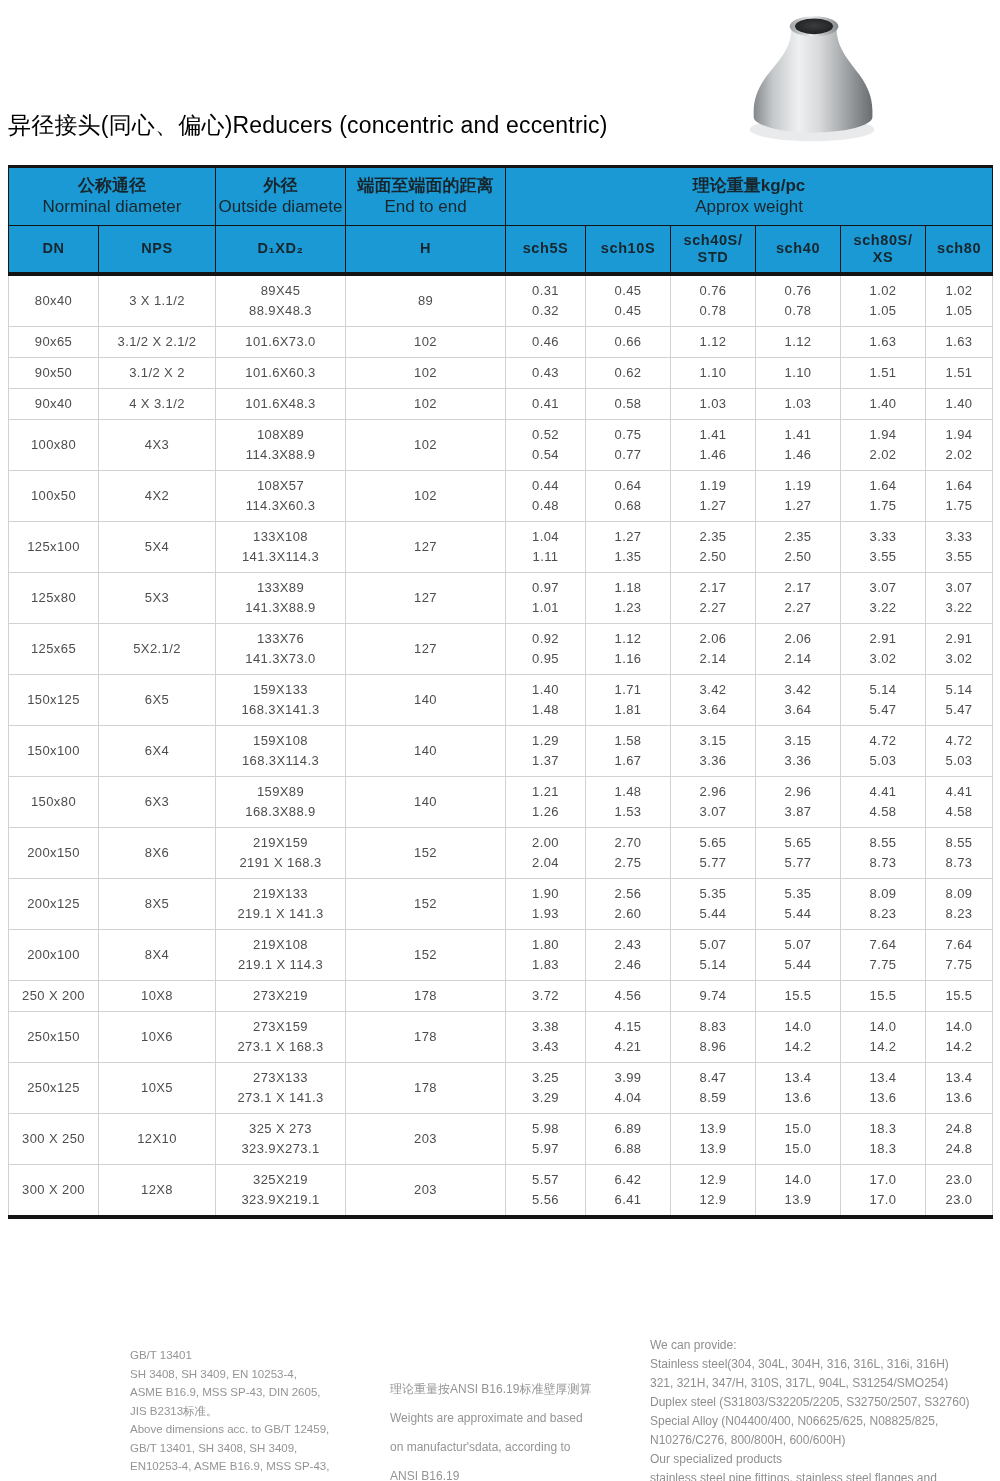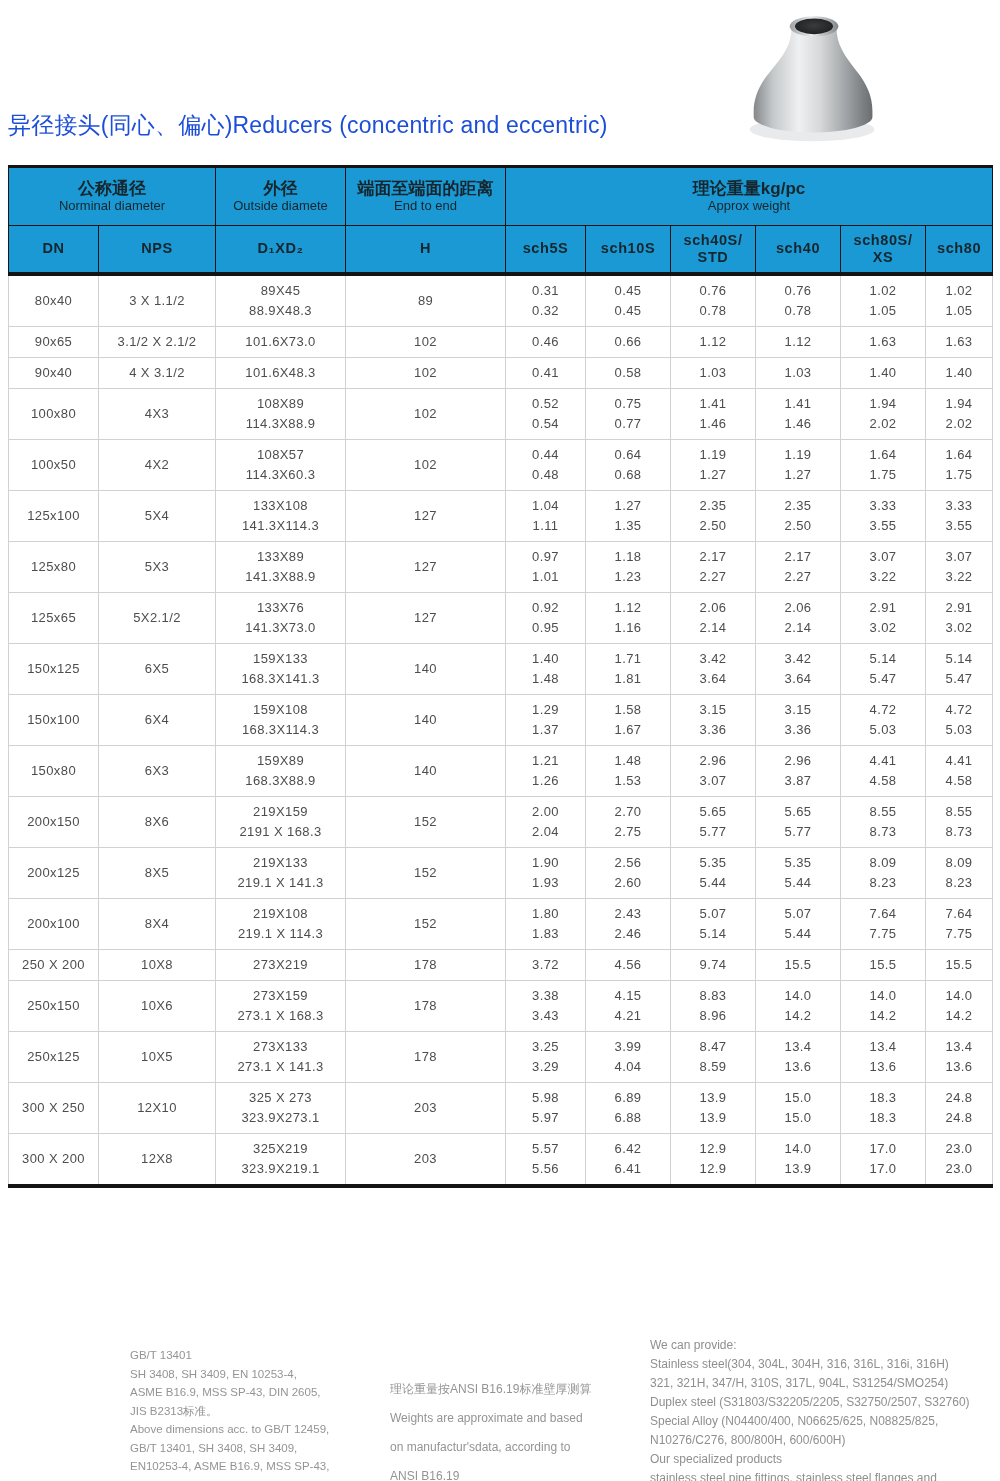--- a/index.html
+++ b/index.html
@@ -4,38 +4,38 @@
 <style>
   * { margin:0; padding:0; box-sizing:border-box; }
   html,body { background:#ffffff; }
   body {
     width:1000px; height:1481px; position:relative;
     font-family:"Liberation Sans","DejaVu Sans",sans-serif;
     color:#333;
   }
   .page-title {
     position:absolute; left:8px; top:110px;
-    font-size:23px; color:#1d4ed8; letter-spacing:0.2px;
+    font-size:23px; color:#000000; letter-spacing:0.2px;
     white-space:nowrap;
   }
   .product-img { position:absolute; left:742px; top:2px; width:146px; height:148px; }
 
   table.spec {
     position:absolute; left:8px; top:165px; width:984px;
     border-collapse:collapse; table-layout:fixed;
     border-top:3px solid #141414; border-bottom:4px solid #141414;padding-left:29px;
   }
   thead th {
     background:#1a99d5; border:1px solid #141414;
     color:#16262c; font-weight:600; text-align:center; vertical-align:middle;
   }
   thead tr.grp th { height:59px; }
   thead tr.sub th { height:48px; font-size:14.5px; letter-spacing:0.6px; border-bottom:4px solid #141414; white-space:pre-line; line-height:1.15; }
   .hd-zh { font-size:17px; line-height:1.15; }
-  .hd-en { font-size:13px; font-weight:400; line-height:1.25;text-align:center; }
+  .hd-en { font-size:17px; font-weight:400; line-height:1.25;text-align:center; }
   tbody td {
     border:1px solid #d2d2d2; text-align:center; vertical-align:middle;
     font-size:13px; color:#4d4d4d; letter-spacing:0.4px;
     line-height:20px; padding:5px 2px; white-space:pre-line;
   }
   .footer-col { position:absolute; color:#949494; }
   .footer-left  { left:130px; top:1346px; width:260px; font-size:11.5px; line-height:18.5px; }
   .footer-mid   { left:390px; top:1375px; width:240px; font-size:12px;  line-height:29px; }
   .footer-right { left:650px; top:1336px; width:345px; font-size:12px;  line-height:19px; color:#8f8f8f; }
 </style>
@@ -147,20 +147,32 @@
         <td>101.6X73.0</td>
         <td>102</td>
         <td>0.46</td>
         <td>0.66</td>
         <td>1.12</td>
         <td>1.12</td>
         <td>1.63</td>
         <td>1.63</td>
       </tr>
       <tr>
+        <td>90x50</td>
+        <td>3.1/2 X 2</td>
+        <td>101.6X60.3</td>
+        <td>102</td>
+        <td>0.43</td>
+        <td>0.62</td>
+        <td>1.10</td>
+        <td>1.10</td>
+        <td>1.51</td>
+        <td>1.51</td>
+      </tr>
+      <tr>
         <td>90x40</td>
         <td>4 X 3.1/2</td>
         <td>101.6X48.3</td>
         <td>102</td>
         <td>0.41</td>
         <td>0.58</td>
         <td>1.03</td>
         <td>1.03</td>
         <td>1.40</td>
         <td>1.40</td>

